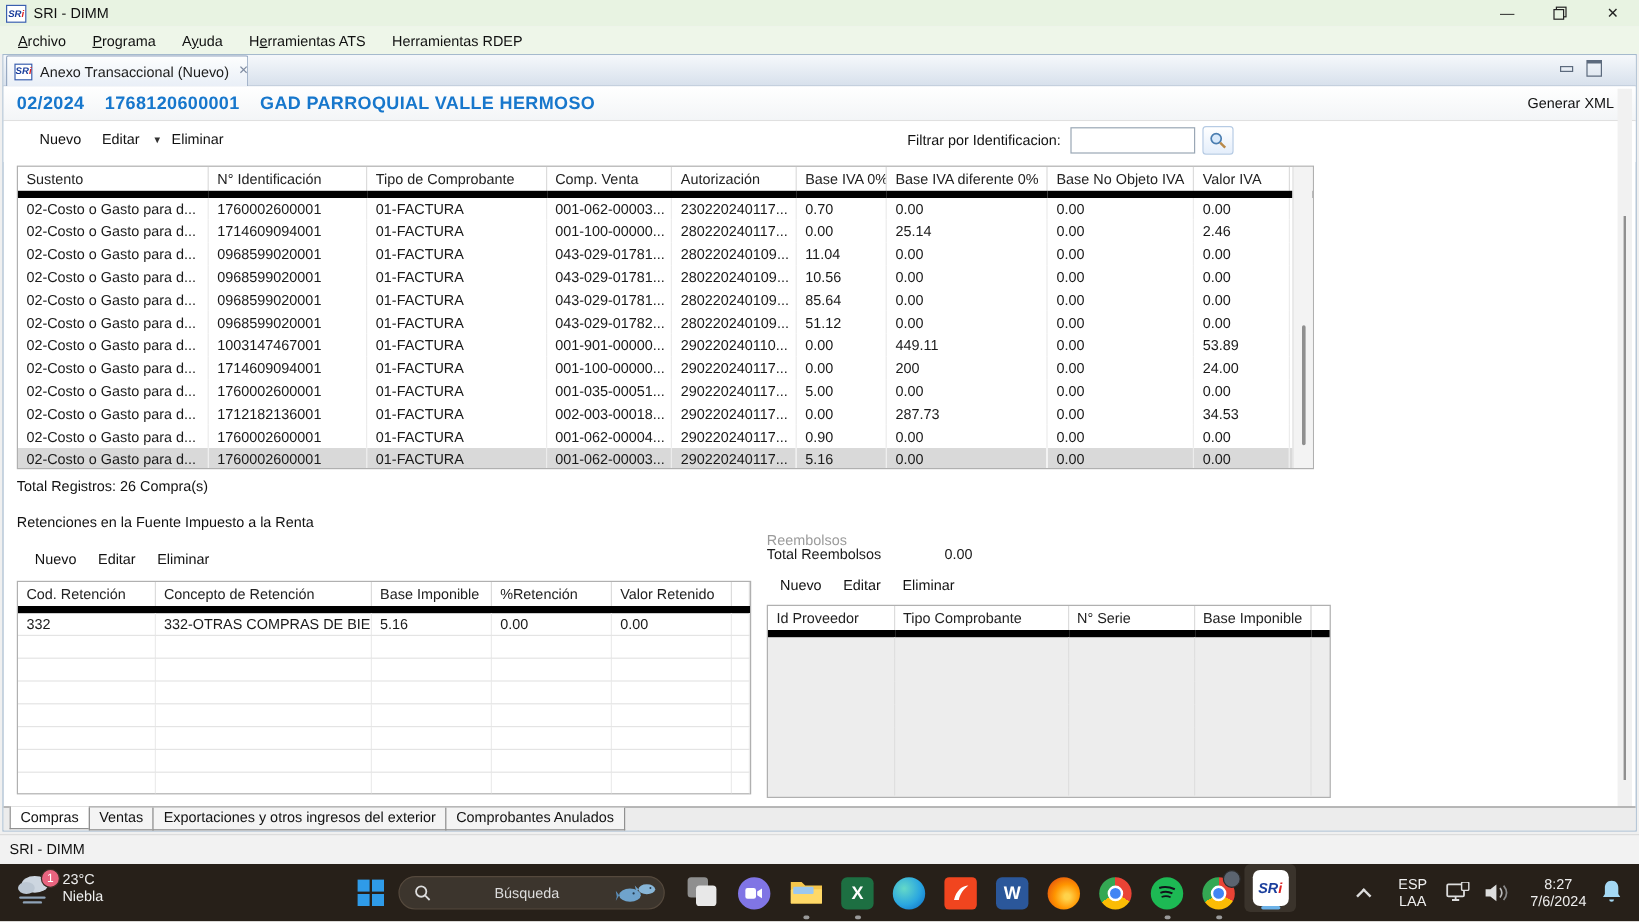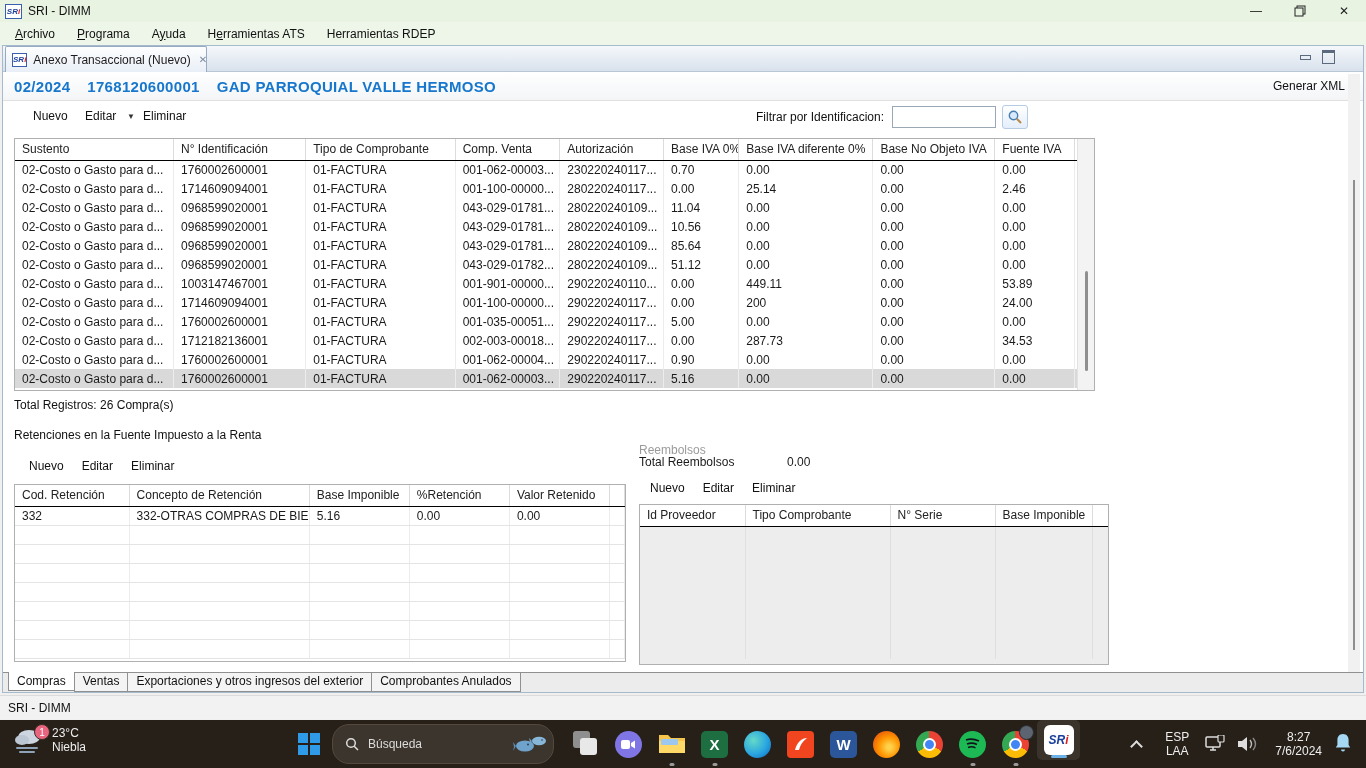--- a/index.html
+++ b/index.html
@@ -42,21 +42,21 @@
   .toolbar { position:absolute; left:3px; top:101px; width:1360px; height:34px; background:#fff; }
   .tb-btn { position:absolute; top:8px; color:#111; }
   .arrow-down { position:absolute; top:11px; font-size:8px; color:#333; }
   .filter-label { position:absolute; left:753px; top:9px; color:#111; }
   .filter-input { position:absolute; left:889px; top:5px; width:104px; height:22px; border:1px solid #9aa7b5; background:#fff; font-size:12px; padding:0 4px; font-family:inherit; }
   .filter-btn { position:absolute; left:999px; top:4px; width:26px; height:24px; border:1px solid #b6cbe4; border-radius:3px; background:linear-gradient(#ffffff,#e4eefb); display:flex; align-items:center; justify-content:center; }
 
   
   .tbl-wrap { position:absolute; background:#fff; border:1px solid #b0b0b0; overflow:hidden; }
   table.grid { border-collapse:collapse; table-layout:fixed; width:100%; font-size:12px; }
-  table.grid th { text-align:left; font-weight:normal; color:#222; padding:3px 7px; height:21px; border-right:1px solid #dcdcdc; border-bottom:1px solid #000000; background:#fff; white-space:nowrap; overflow:hidden; }
+  table.grid th { text-align:left; font-weight:normal; color:#222; padding:3px 7px; height:21px; border-right:1px solid #dcdcdc; border-bottom:6px solid #000000; background:#fff; white-space:nowrap; overflow:hidden; }
   table.grid td { padding:2px 7px; height:19px; border-right:1px solid #ececec; white-space:nowrap; overflow:hidden; color:#1a1a1a; }
   table.grid tr.selected td { background:#d9d9d9; }
   table.grid.lines td { border-bottom:1px solid #e4e4e4; }
   .wrap-gray { background:#ededed; }
   table.grid.grayempty td { background:transparent; border-right:1px solid #dfdfdf; border-bottom:none; }
   table.grid.grayempty tbody tr[data-name="table-row"] td,
   table.grid.grayempty thead th { background:#fff; }
 
   
   .vsb { position:absolute; top:0; bottom:0; right:0; width:17px; background:#f3f3f3; border-left:1px solid #e2e2e2; }
@@ -82,21 +82,21 @@
 
   
   .taskbar { position:absolute; left:0; top:720px; width:1366px; height:48px; background:#272019; }
   .weather { position:absolute; left:12px; top:3px; display:flex; align-items:center; }
   .weather-badge { position:absolute; left:22px; top:1px; width:16px; height:16px; border-radius:50%; background:#e9647f; color:#fff; font-size:10px; display:flex; align-items:center; justify-content:center; border:1px solid #3a2e26; }
   .weather-text { margin-left:4px; color:#eee; line-height:14px; font-size:12px; }
   .tb-center { position:absolute; left:292px; top:0; height:48px; display:flex; align-items:center; }
   .start-btn { width:34px; height:34px; display:flex; align-items:center; justify-content:center; }
   .start-grid { width:22px; height:22px; display:grid; grid-template-columns:10px 10px; grid-template-rows:10px 10px; gap:2px; }
   .start-grid div { background:#2f9be8; }
-  .search-pill { width:222px; height:40px; margin-left:6px; border-radius:17px; background:#3c352d; border:1px solid #55493d; display:flex; align-items:center; padding:0 6px 0 12px; color:#ddd; }
+  .search-pill { width:222px; height:28px; margin-left:6px; border-radius:17px; background:#3c352d; border:1px solid #55493d; display:flex; align-items:center; padding:0 6px 0 12px; color:#ddd;gap:44px; }
   .search-pill .q { margin-left:9px; flex:1; }
   .tb-icons { display:flex; margin-left:10px; }
   .tb-icon { width:43px; height:48px; display:flex; align-items:center; justify-content:center; position:relative; }
   .run-dot { position:absolute; bottom:2px; left:50%; transform:translateX(-50%); width:5px; height:3px; border-radius:2px; background:#9a9a9a; }
   .run-line { position:absolute; bottom:2px; left:50%; transform:translateX(-50%); width:16px; height:3px; border-radius:2px; background:#6cb2e8; }
   .tb-icon.active-app { background:#3a332b; border-radius:5px; height:40px; margin-top:0px; }
   .sq-icon { width:27px; height:27px; border-radius:5px; display:flex; align-items:center; justify-content:center; color:#fff; font-weight:bold; font-size:15px; }
   .circ { width:27px; height:27px; border-radius:50%; }
   .taskview span { position:absolute; width:17px; height:17px; border-radius:3px; }
   .sri-task { width:30px; height:30px; background:#fff; border-radius:6px; display:flex; align-items:center; justify-content:center; font-style:italic; font-weight:bold; font-size:12px; color:#1a3e9c; }
@@ -196,21 +196,21 @@
         <thead>
           <tr>
             <th data-name="column-header">Sustento</th>
             <th data-name="column-header">N° Identificación</th>
             <th data-name="column-header">Tipo de Comprobante</th>
             <th data-name="column-header">Comp. Venta</th>
             <th data-name="column-header">Autorización</th>
             <th data-name="column-header">Base IVA 0%</th>
             <th data-name="column-header">Base IVA diferente 0%</th>
             <th data-name="column-header">Base No Objeto IVA</th>
-            <th data-name="column-header">Fuente IVA</th>
+            <th data-name="column-header">Valor IVA</th>
             <th data-name="column-header">&nbsp;</th>
           </tr>
         </thead>
         <tbody>
           <tr data-name="table-row">
             <td>02-Costo o Gasto para d...</td>
             <td>1760002600001</td>
             <td>01-FACTURA</td>
             <td>001-062-00003...</td>
             <td>230220240117...</td>

